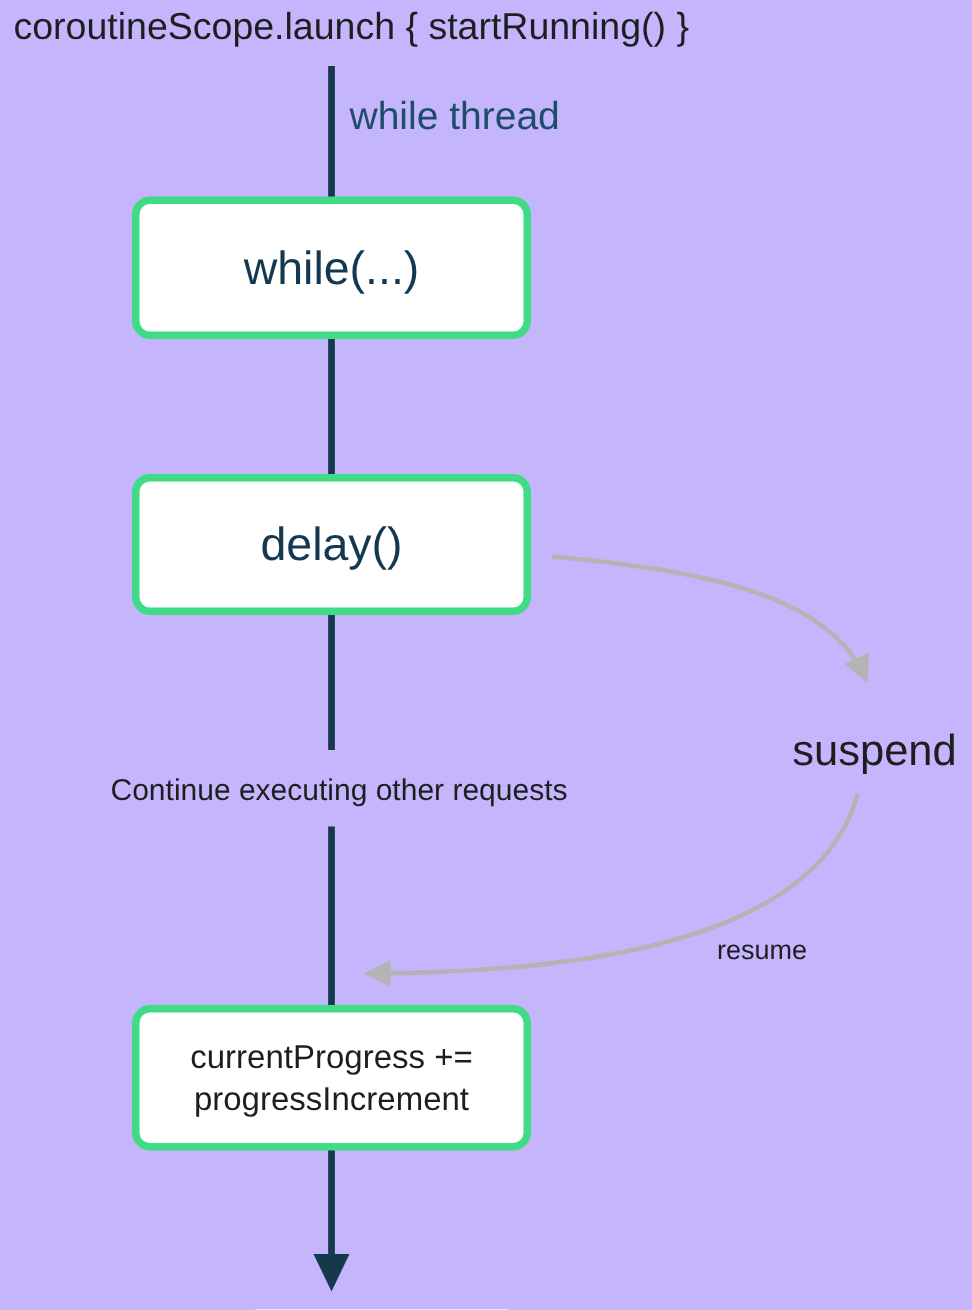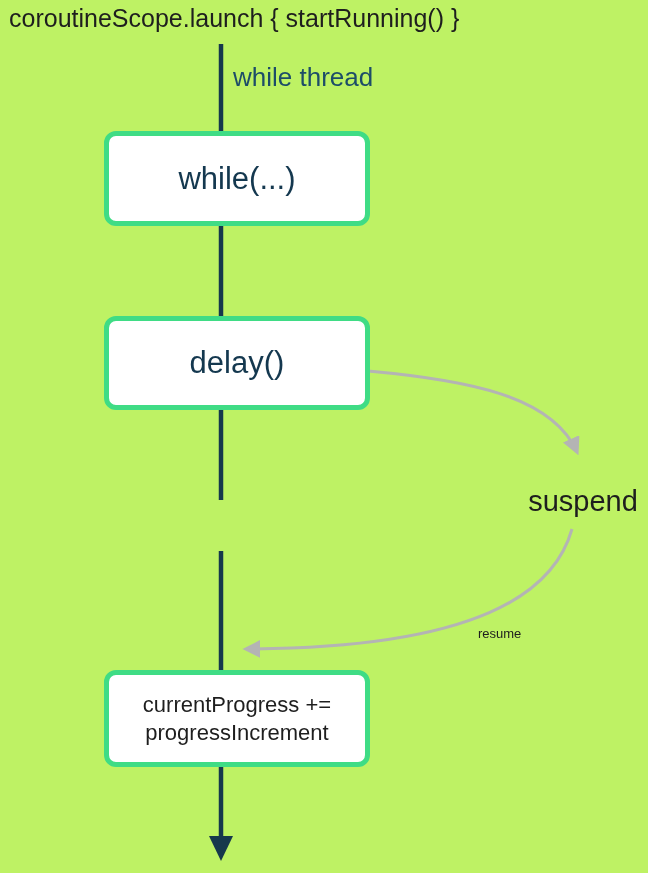--- a/index.html
+++ b/index.html
@@ -7,45 +7,45 @@
     --thread-line:#16384c;
     --thread-text:#1d4d68;
     --box-text:#14384f;
     --curve:#b4b4b4;
     --text:#1e1e1e;
   }
   html,body{margin:0;padding:0;background:#ffffff;}
   .canvas{
     position:relative;
     width:648px;height:873px;
-    background:#bef264;
+    background:#c4b5fd;
     font-family:"Liberation Sans", sans-serif;
     overflow:hidden;
   }
   .canvas svg{position:absolute;left:0;top:0;}
   .txt{position:absolute;color:var(--text);white-space:nowrap;}
   .title{left:9px;top:4px;font-size:25px;line-height:29px;}
   .thread-label{left:233px;top:62px;font-size:26px;line-height:30px;color:var(--thread-text);}
   .box{
     position:absolute;
-    left:104px;width:256px;
+    left:88px;width:256px;
     background:#ffffff;
     border:5px solid var(--box-border);
     border-radius:12px;
     display:flex;align-items:center;justify-content:center;
     text-align:center;
   }
   .box-while{top:131px;height:85px;}
   .box-delay{top:316px;height:84px;}
   .box-progress{top:670px;height:87px;}
   .box .label{color:var(--box-text);font-size:31px;line-height:36px;}
   .box-progress .label{color:var(--text);font-size:22px;line-height:28px;white-space:pre-line;}
   .continue-label{left:41px;top:515px;width:370px;text-align:center;font-size:20px;line-height:24px;white-space:nowrap;}
   .suspend-label{left:499px;top:484px;width:168px;text-align:center;font-size:29px;line-height:34px;}
-  .resume-label{left:478px;top:623px;font-size:13px;line-height:21px;}
+  .resume-label{left:478px;top:623px;font-size:18px;line-height:21px;}
 </style>
 </head>
 <body>
 
 <div class="canvas">
 
   <svg width="648" height="873" viewBox="0 0 648 873">
     <defs>
       <marker id="gray-arrow" viewBox="0 0 10 10" refX="8" refY="5" markerWidth="6" markerHeight="6" orient="auto-start-reverse" markerUnits="strokeWidth">
         <path d="M 0 0 L 10 5 L 0 10 z" style="fill:var(--curve,#b4b4b4);"></path>
@@ -74,18 +74,19 @@
 
   <div class="box box-progress">
     <span class="label">currentProgress +=
 progressIncrement</span>
   </div>
 
   <div class="box box-delay">
     <span class="label">delay()</span>
   </div>
 
+  <div class="txt continue-label">Continue executing other requests</div>
 
   <div class="txt suspend-label">suspend</div>
 
   <div class="txt resume-label">resume</div>
 
 </div>
 
 </body></html>

